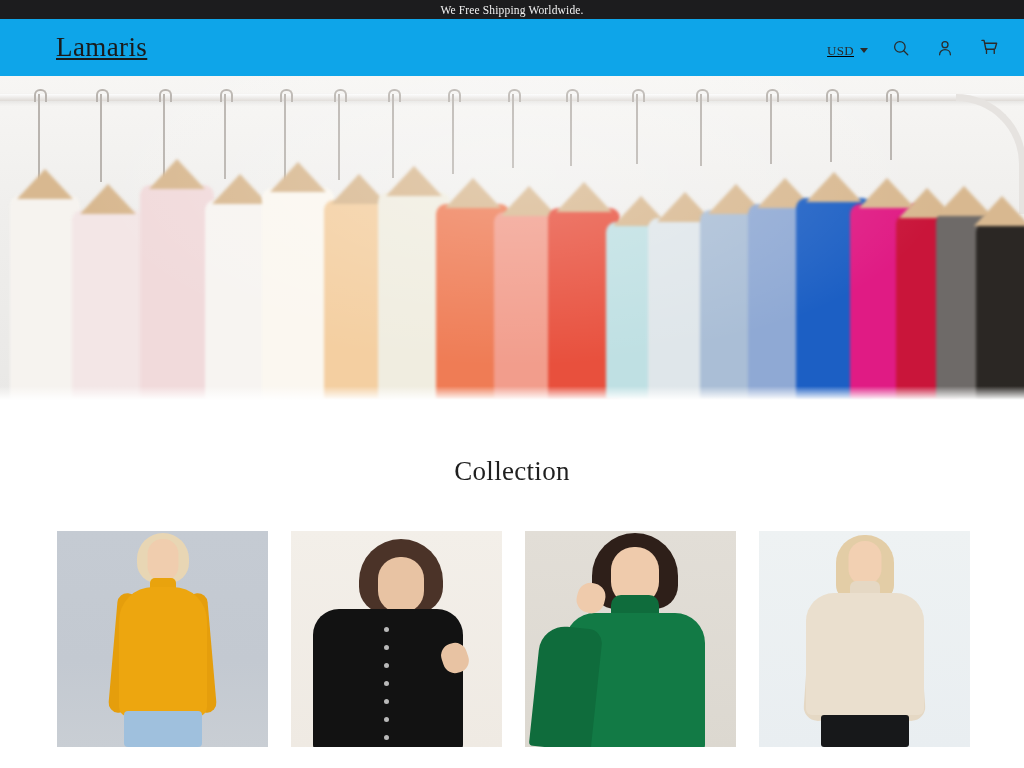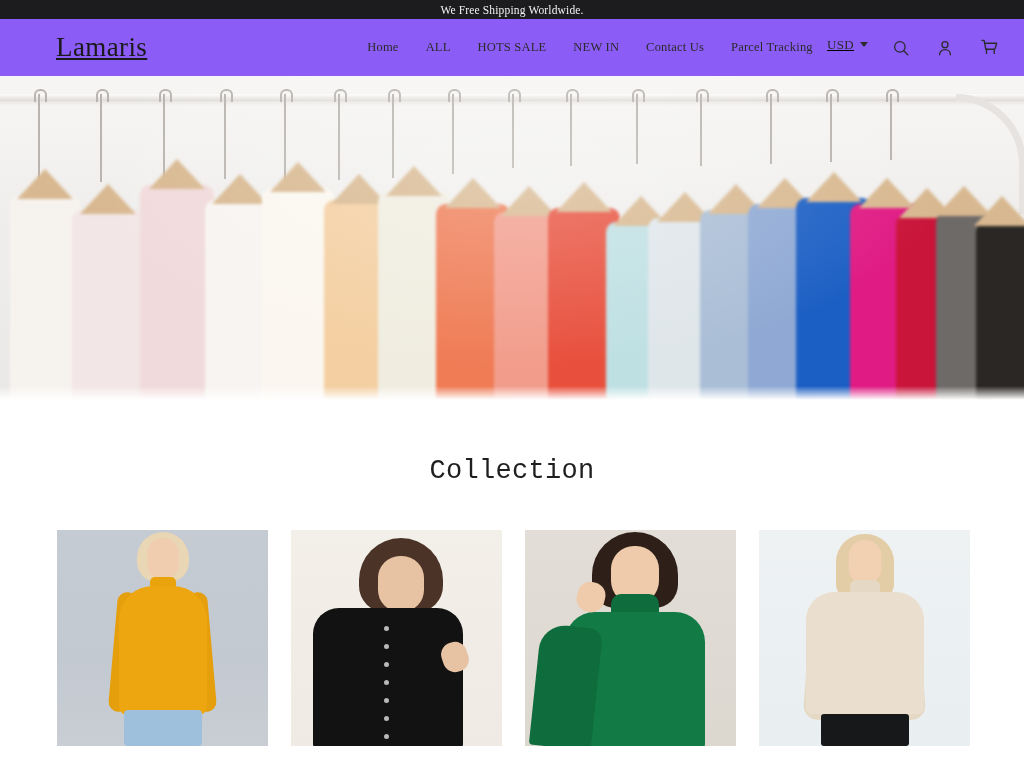--- a/index.html
+++ b/index.html
@@ -26,21 +26,21 @@
     color: #f2f2f2;
     font-size: 11.5px;
     font-family: "Liberation Serif", "DejaVu Serif", serif;
     letter-spacing: 0.15px;
     font-weight: 400;
   }
 
   
   .site-header {
     height: 57px;
-    background: #8b5cf6;
+    background: #0ea5e9;
     display: flex;
     align-items: center;
     padding: 0 24px 0 56px;
     position: relative;
   }
   .logo {
     font-family: "Liberation Serif", "DejaVu Serif", serif;
     font-size: 27px;
     color: #1a1a1a;
     letter-spacing: 0.4px;
@@ -58,21 +58,21 @@
     font-family: "Liberation Serif", "DejaVu Serif", serif;
     font-size: 12.5px;
     color: #2b2b2b;
     text-decoration: none;
     white-space: nowrap;
     letter-spacing: 0.2px;
     cursor: pointer;
   }
   .header-right {
     display: flex;
-    align-items: flex-start;
+    align-items: flex-end;
     gap: 22px;
     margin-left: auto;
     text-decoration: underline;
   }
   .currency-select {
     display: flex;
     align-items: center;
     gap: 6px;
     cursor: pointer;
   }
@@ -183,21 +183,21 @@
     background: linear-gradient(180deg, rgba(255,255,255,0), #ffffff);
   }
 
   
   .collection-section {
     background: #ffffff;
     padding-top: 56px;
   }
   .collection-title {
     text-align: center;
-    font-family: Liberation Mono, monospace;
+    font-family: Liberation Serif, serif;
     font-size: 27px;
     font-weight: 400;
     color: #1f1f1f;
     letter-spacing: 0.3px;
     margin: 0;
   }
   .product-grid {
     display: flex;
     gap: 23px;
     padding: 44px 56px 0 57px;
@@ -358,28 +358,20 @@
 <body>
 
 <div class="announce-bar">
   <span class="announce-text">We Free Shipping Worldwide.</span>
 </div>
 
 <header class="site-header">
 
   <a class="logo" href="#">Lamaris</a>
 
-  <nav class="main-nav">
-    <a class="nav-link" href="#">Home</a>
-    <a class="nav-link" href="#">ALL</a>
-    <a class="nav-link" href="#">HOTS SALE</a>
-    <a class="nav-link" href="#">NEW IN</a>
-    <a class="nav-link" href="#">Contact Us</a>
-    <a class="nav-link" href="#">Parcel Tracking</a>
-  </nav>
 
   <div class="header-right">
 
     <div class="currency-select">
       <span class="currency-label">USD</span>
       <span class="caret"></span>
     </div>
 
     <button class="icon-btn">
       <svg width="18" height="18" viewBox="0 0 24 24" fill="none" stroke="#2b2b2b" stroke-width="1.7" stroke-linecap="round">

